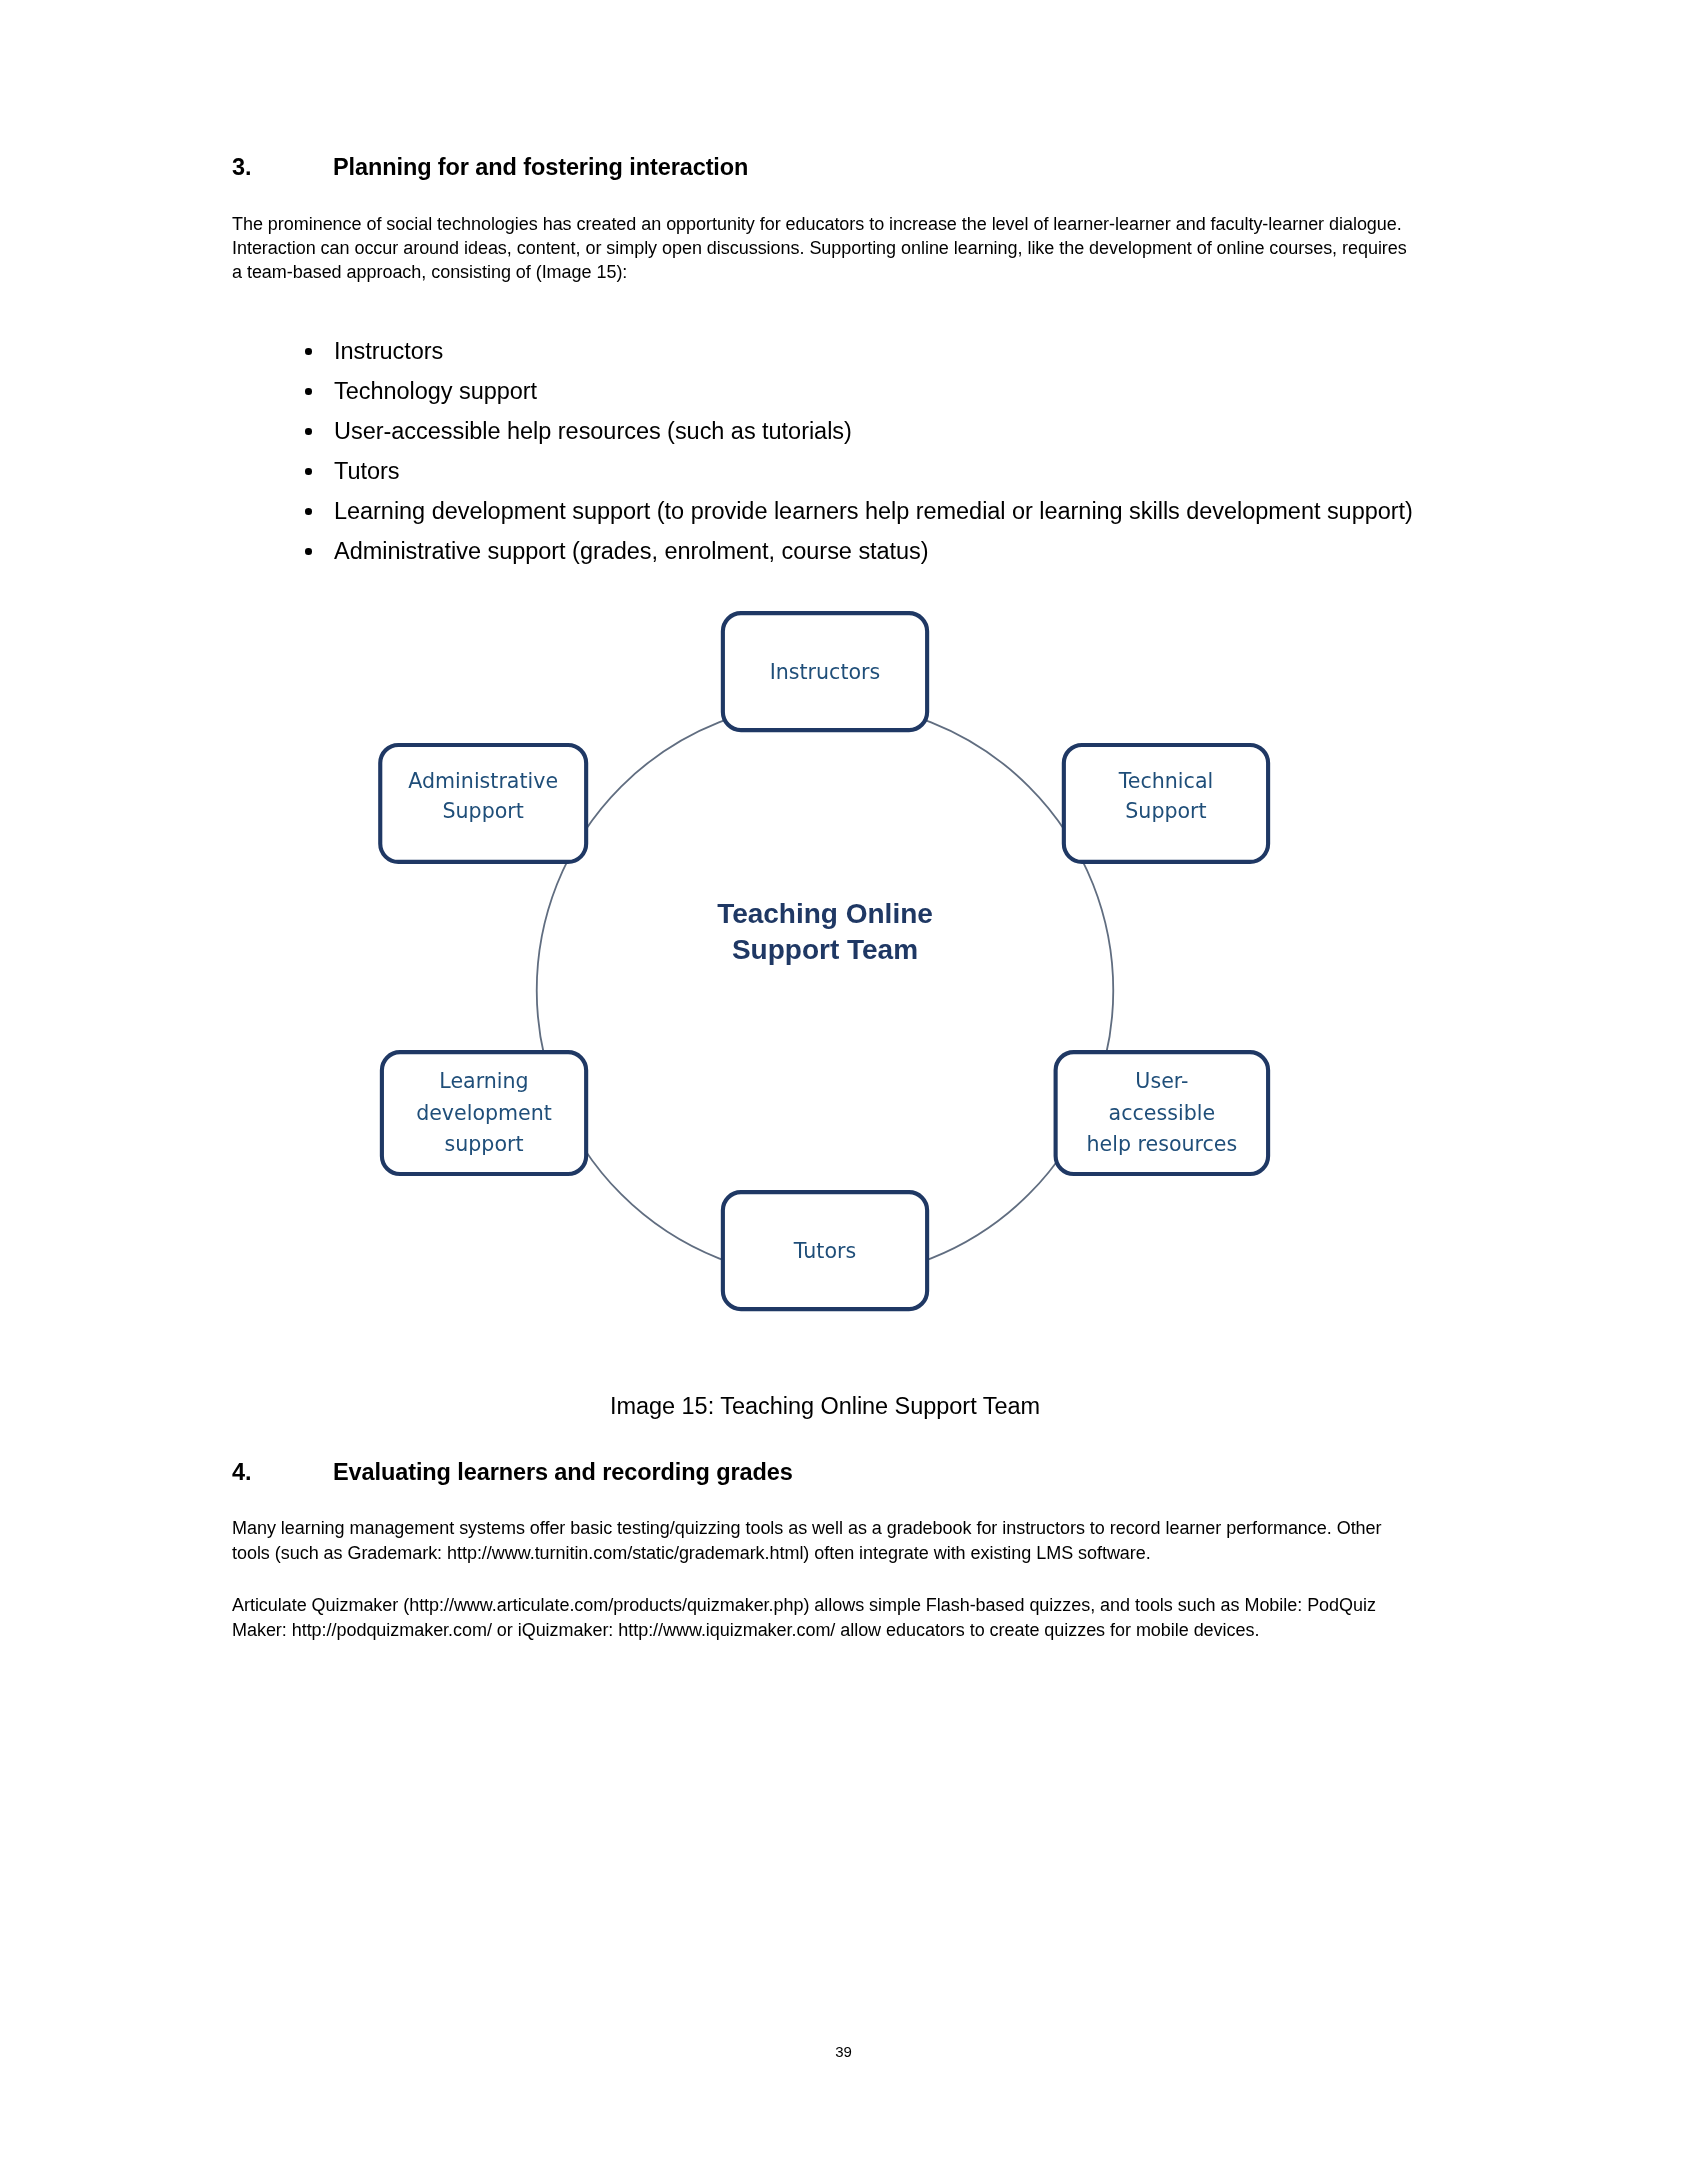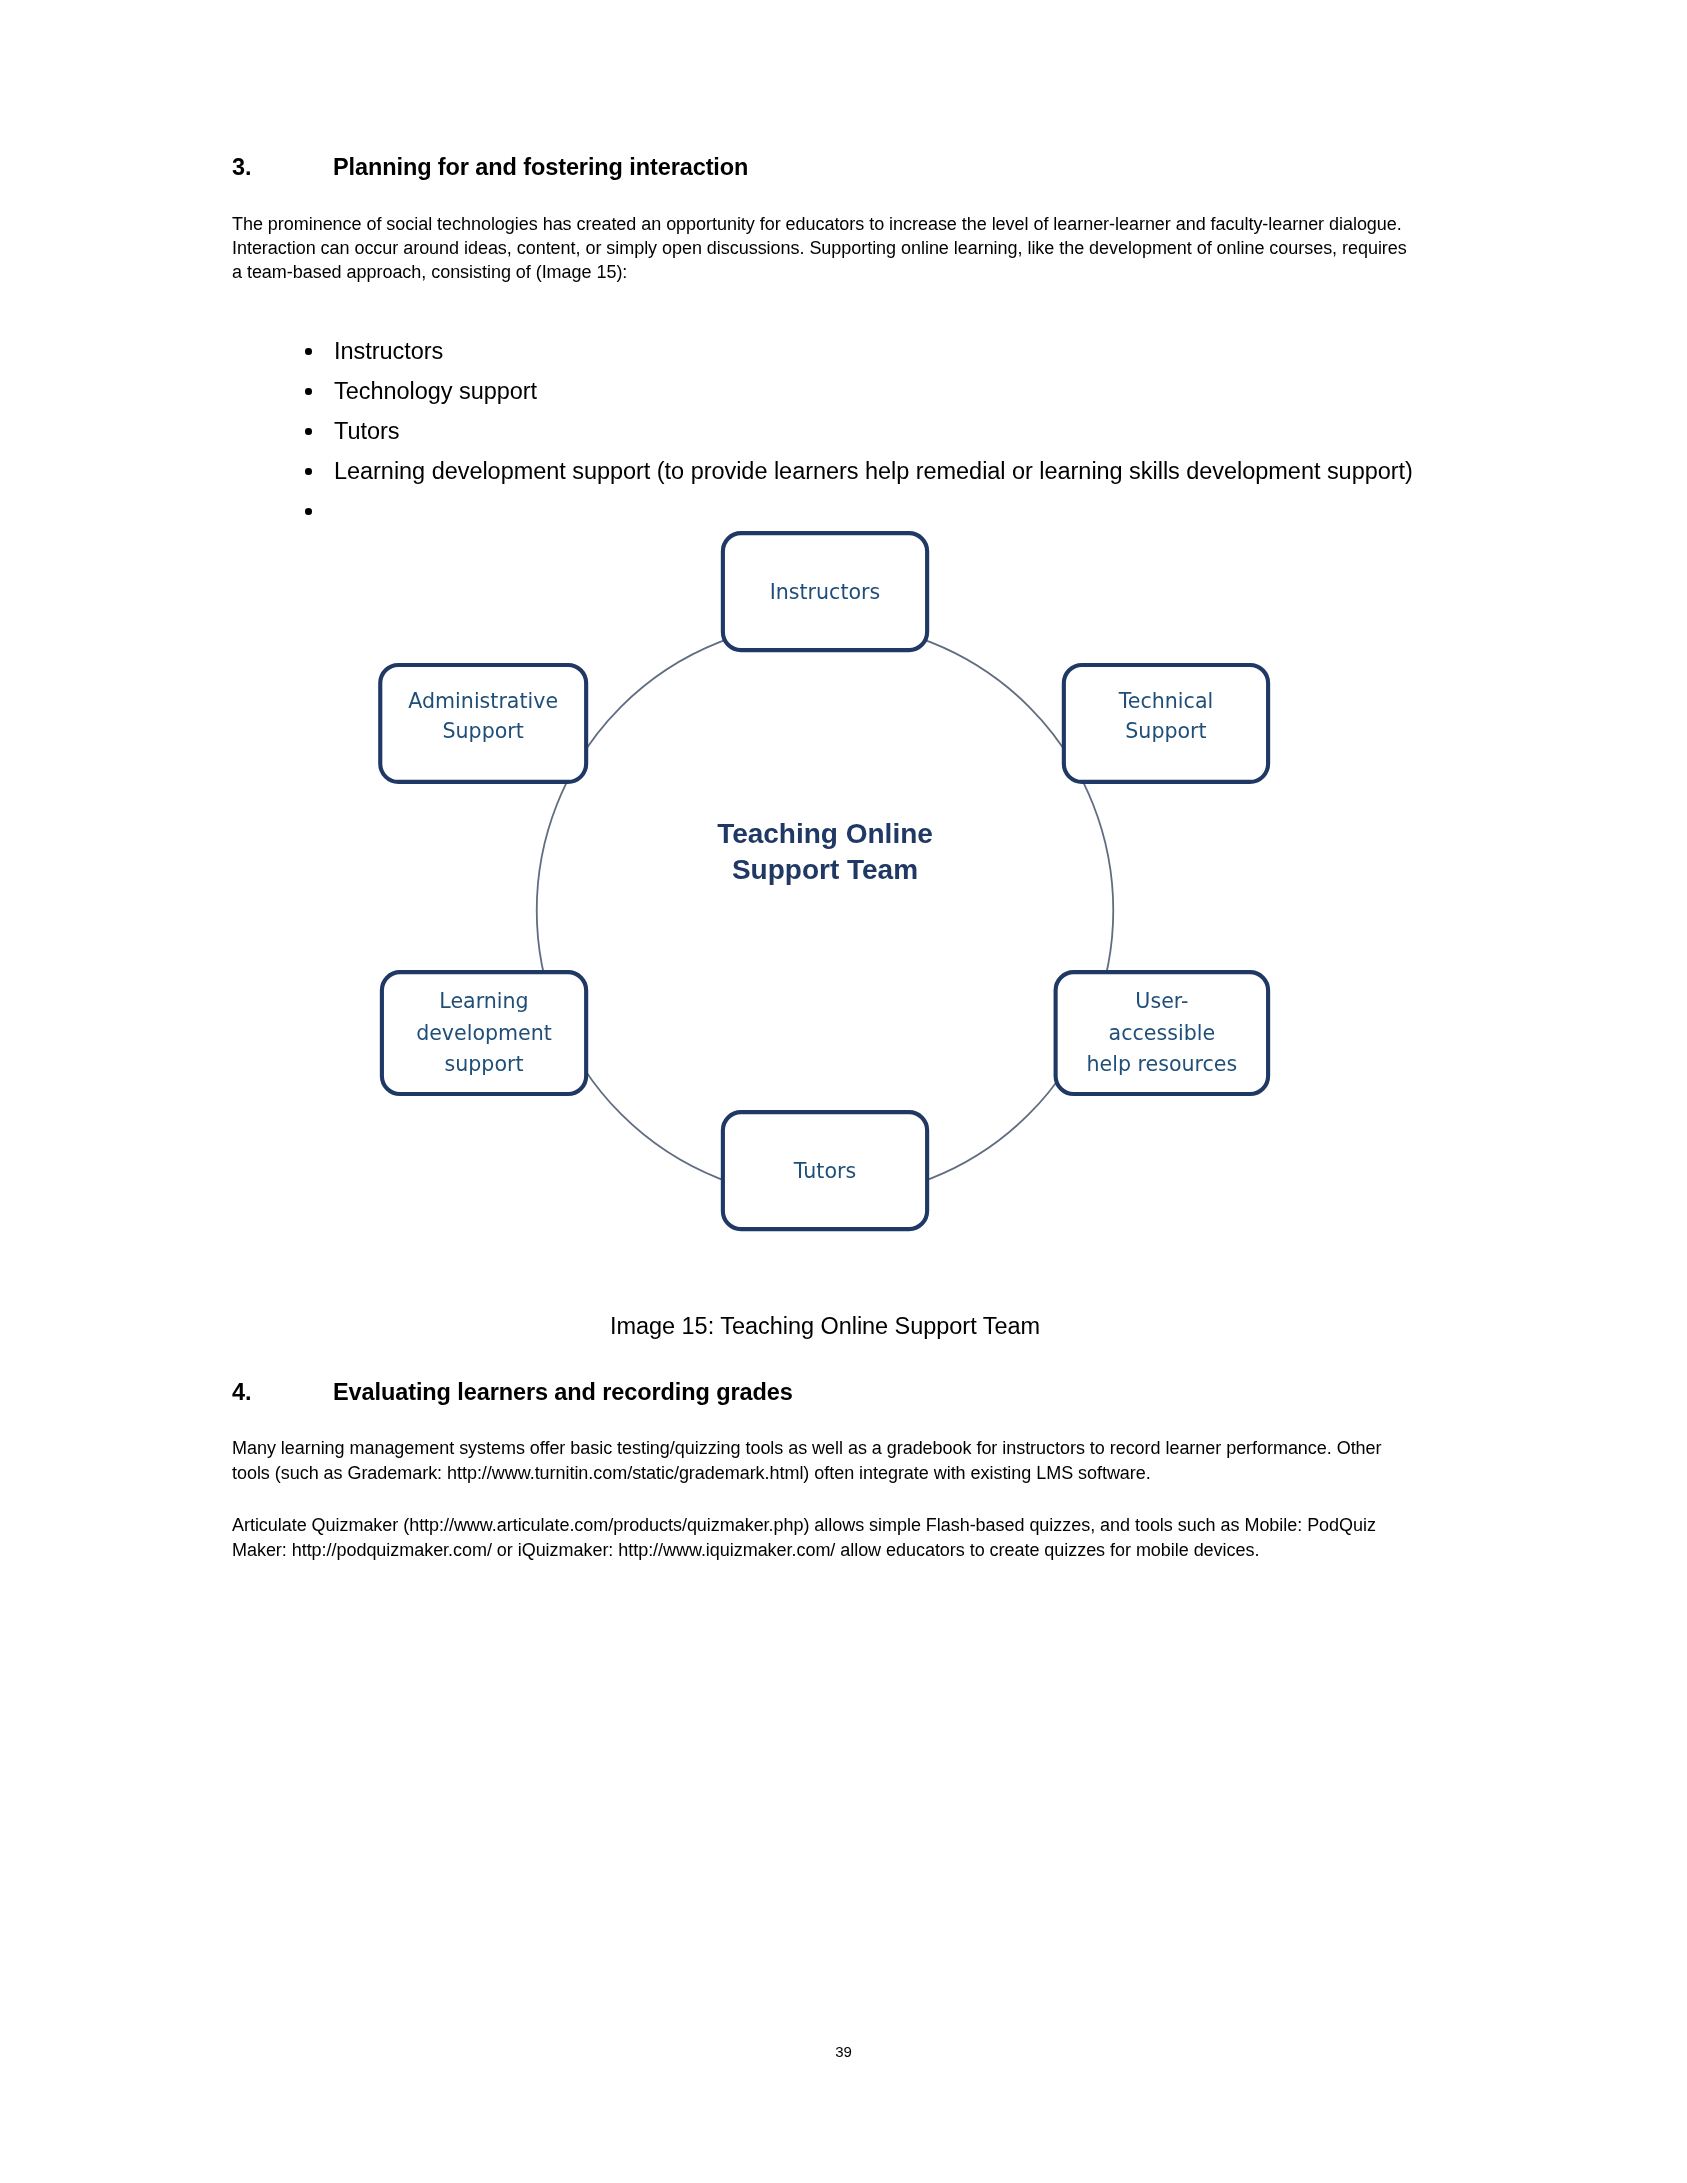--- a/index.html
+++ b/index.html
@@ -124,23 +124,24 @@
     <div class="section-heading">
       <span class="num">3.</span>
       <span class="txt">Planning for and fostering interaction</span>
     </div>
 
     <p class="body">The prominence of social technologies has created an opportunity for educators to increase the level of learner-learner and faculty-learner dialogue. Interaction can occur around ideas, content, or simply open discussions. Supporting online learning, like the development of online courses, requires a team-based approach, consisting of (Image 15):</p>
 
     <ul class="bullets">
       <li><span class="dot"></span><span>Instructors</span></li>
       <li><span class="dot"></span><span>Technology support</span></li>
+      <li><span class="dot"></span><span>User-accessible help resources (such as tutorials)</span></li>
       <li><span class="dot"></span><span>Tutors</span></li>
       <li><span class="dot"></span><span>Learning development support (to provide learners help remedial or learning skills development support)</span></li>
-      <li><span class="dot"></span></li>
+      <li><span class="dot"></span><span>Administrative support (grades, enrolment, course status)</span></li>
     </ul>
 
     <div class="figure">
       <svg width="1186" height="783" viewBox="0 0 1440 950" xmlns="http://www.w3.org/2000/svg">
 
         <circle cx="720" cy="470" r="350" fill="none" stroke="#44546a" stroke-width="2.2" opacity="0.85"></circle>
 
         <g fill="#ffffff" stroke="none">
           <rect x="592" y="340" width="258" height="260"></rect>
         </g>

